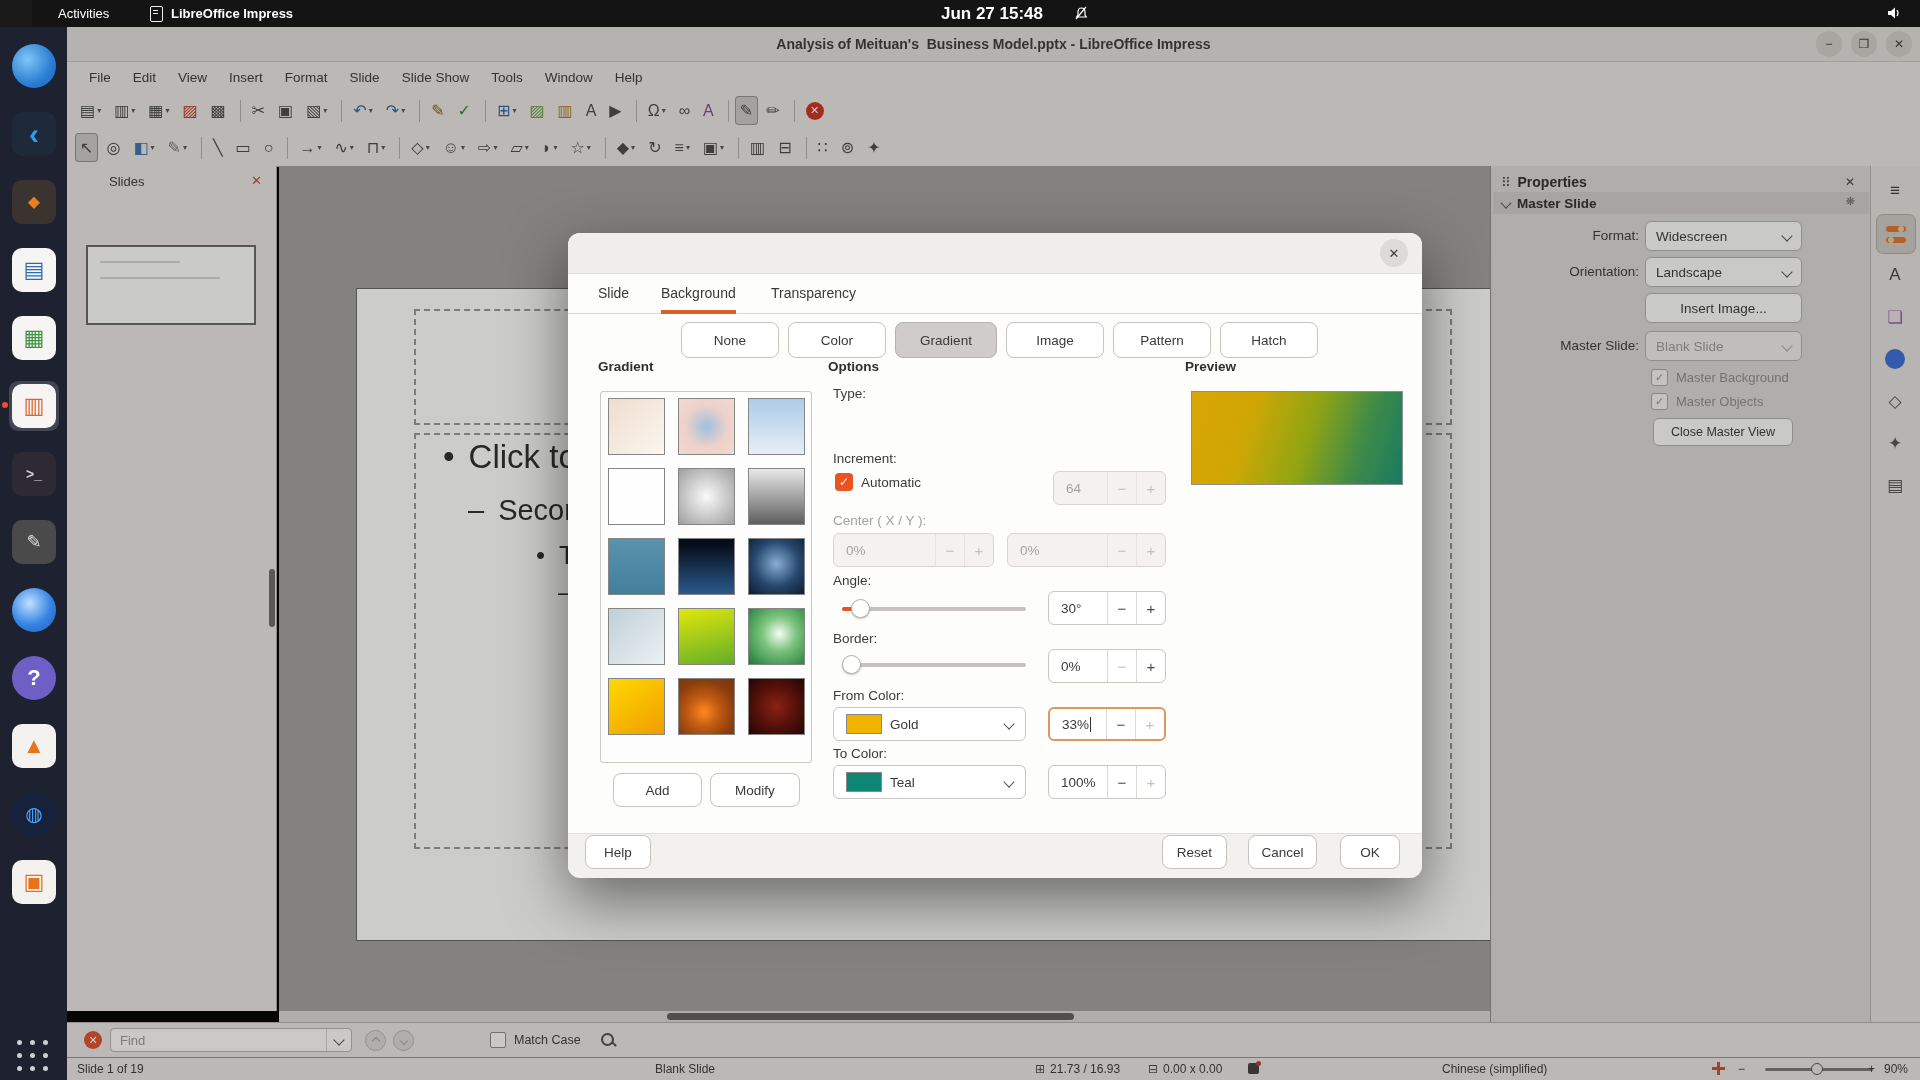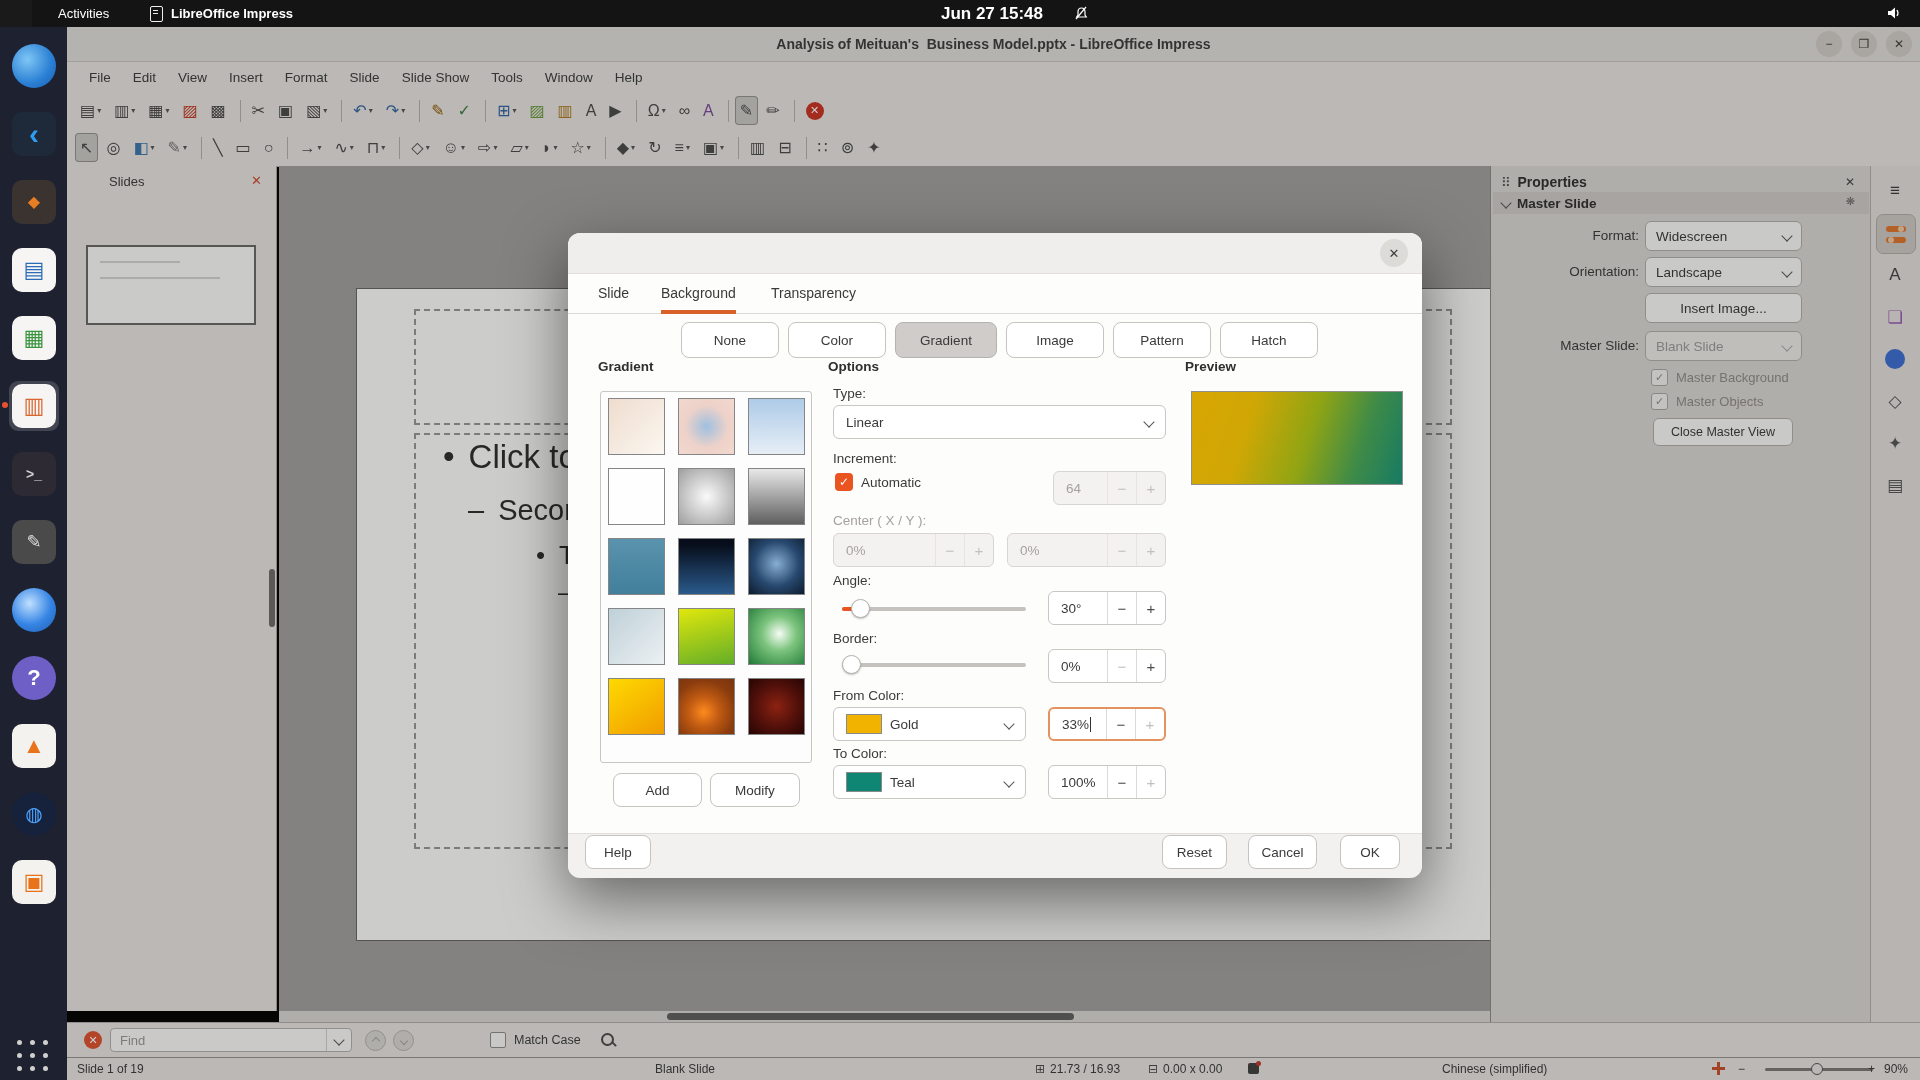--- a/index.html
+++ b/index.html
@@ -696,24 +696,20 @@
           <div class="swatch" style="background: radial-gradient(circle at 45% 60%, rgb(255, 138, 30) 0%, rgb(192, 90, 18) 35%, rgb(138, 60, 14) 70%, rgb(122, 52, 12) 100%);"></div>
           <div class="swatch" style="background: radial-gradient(circle, rgb(140, 34, 18) 0%, rgb(81, 16, 10) 55%, rgb(38, 5, 3) 100%);"></div>
         </div>
     </div>
     <div class="dlg-btn" style="left:45px;top:540px;width:87px;">Add</div>
     <div class="dlg-btn" style="left:142px;top:540px;width:88px;">Modify</div>
 
     <div class="dheading" style="left:260px;top:126px;">Options</div>
 
     <div class="dlabel" style="left:265px;top:153px;">Type:</div>
-    <div class="dd" style="left:265px;top:172px;width:333px;">
-      <span>Linear</span>
-        <span class="chev"></span>
-    </div>
 
     <div class="dlabel" style="left:265px;top:218px;">Increment:</div>
     <div class="cb-on" style="left:267px;top:240px;">✓</div>
     <div class="dlabel" style="left:293px;top:242px;">Automatic</div>
     <div class="spin dis" style="left:485px;top:238px;width:113px;">
       <span class="sval">64</span>
       <span class="sbtn">−</span>
       <span class="sbtn">+</span>
     </div>
 

